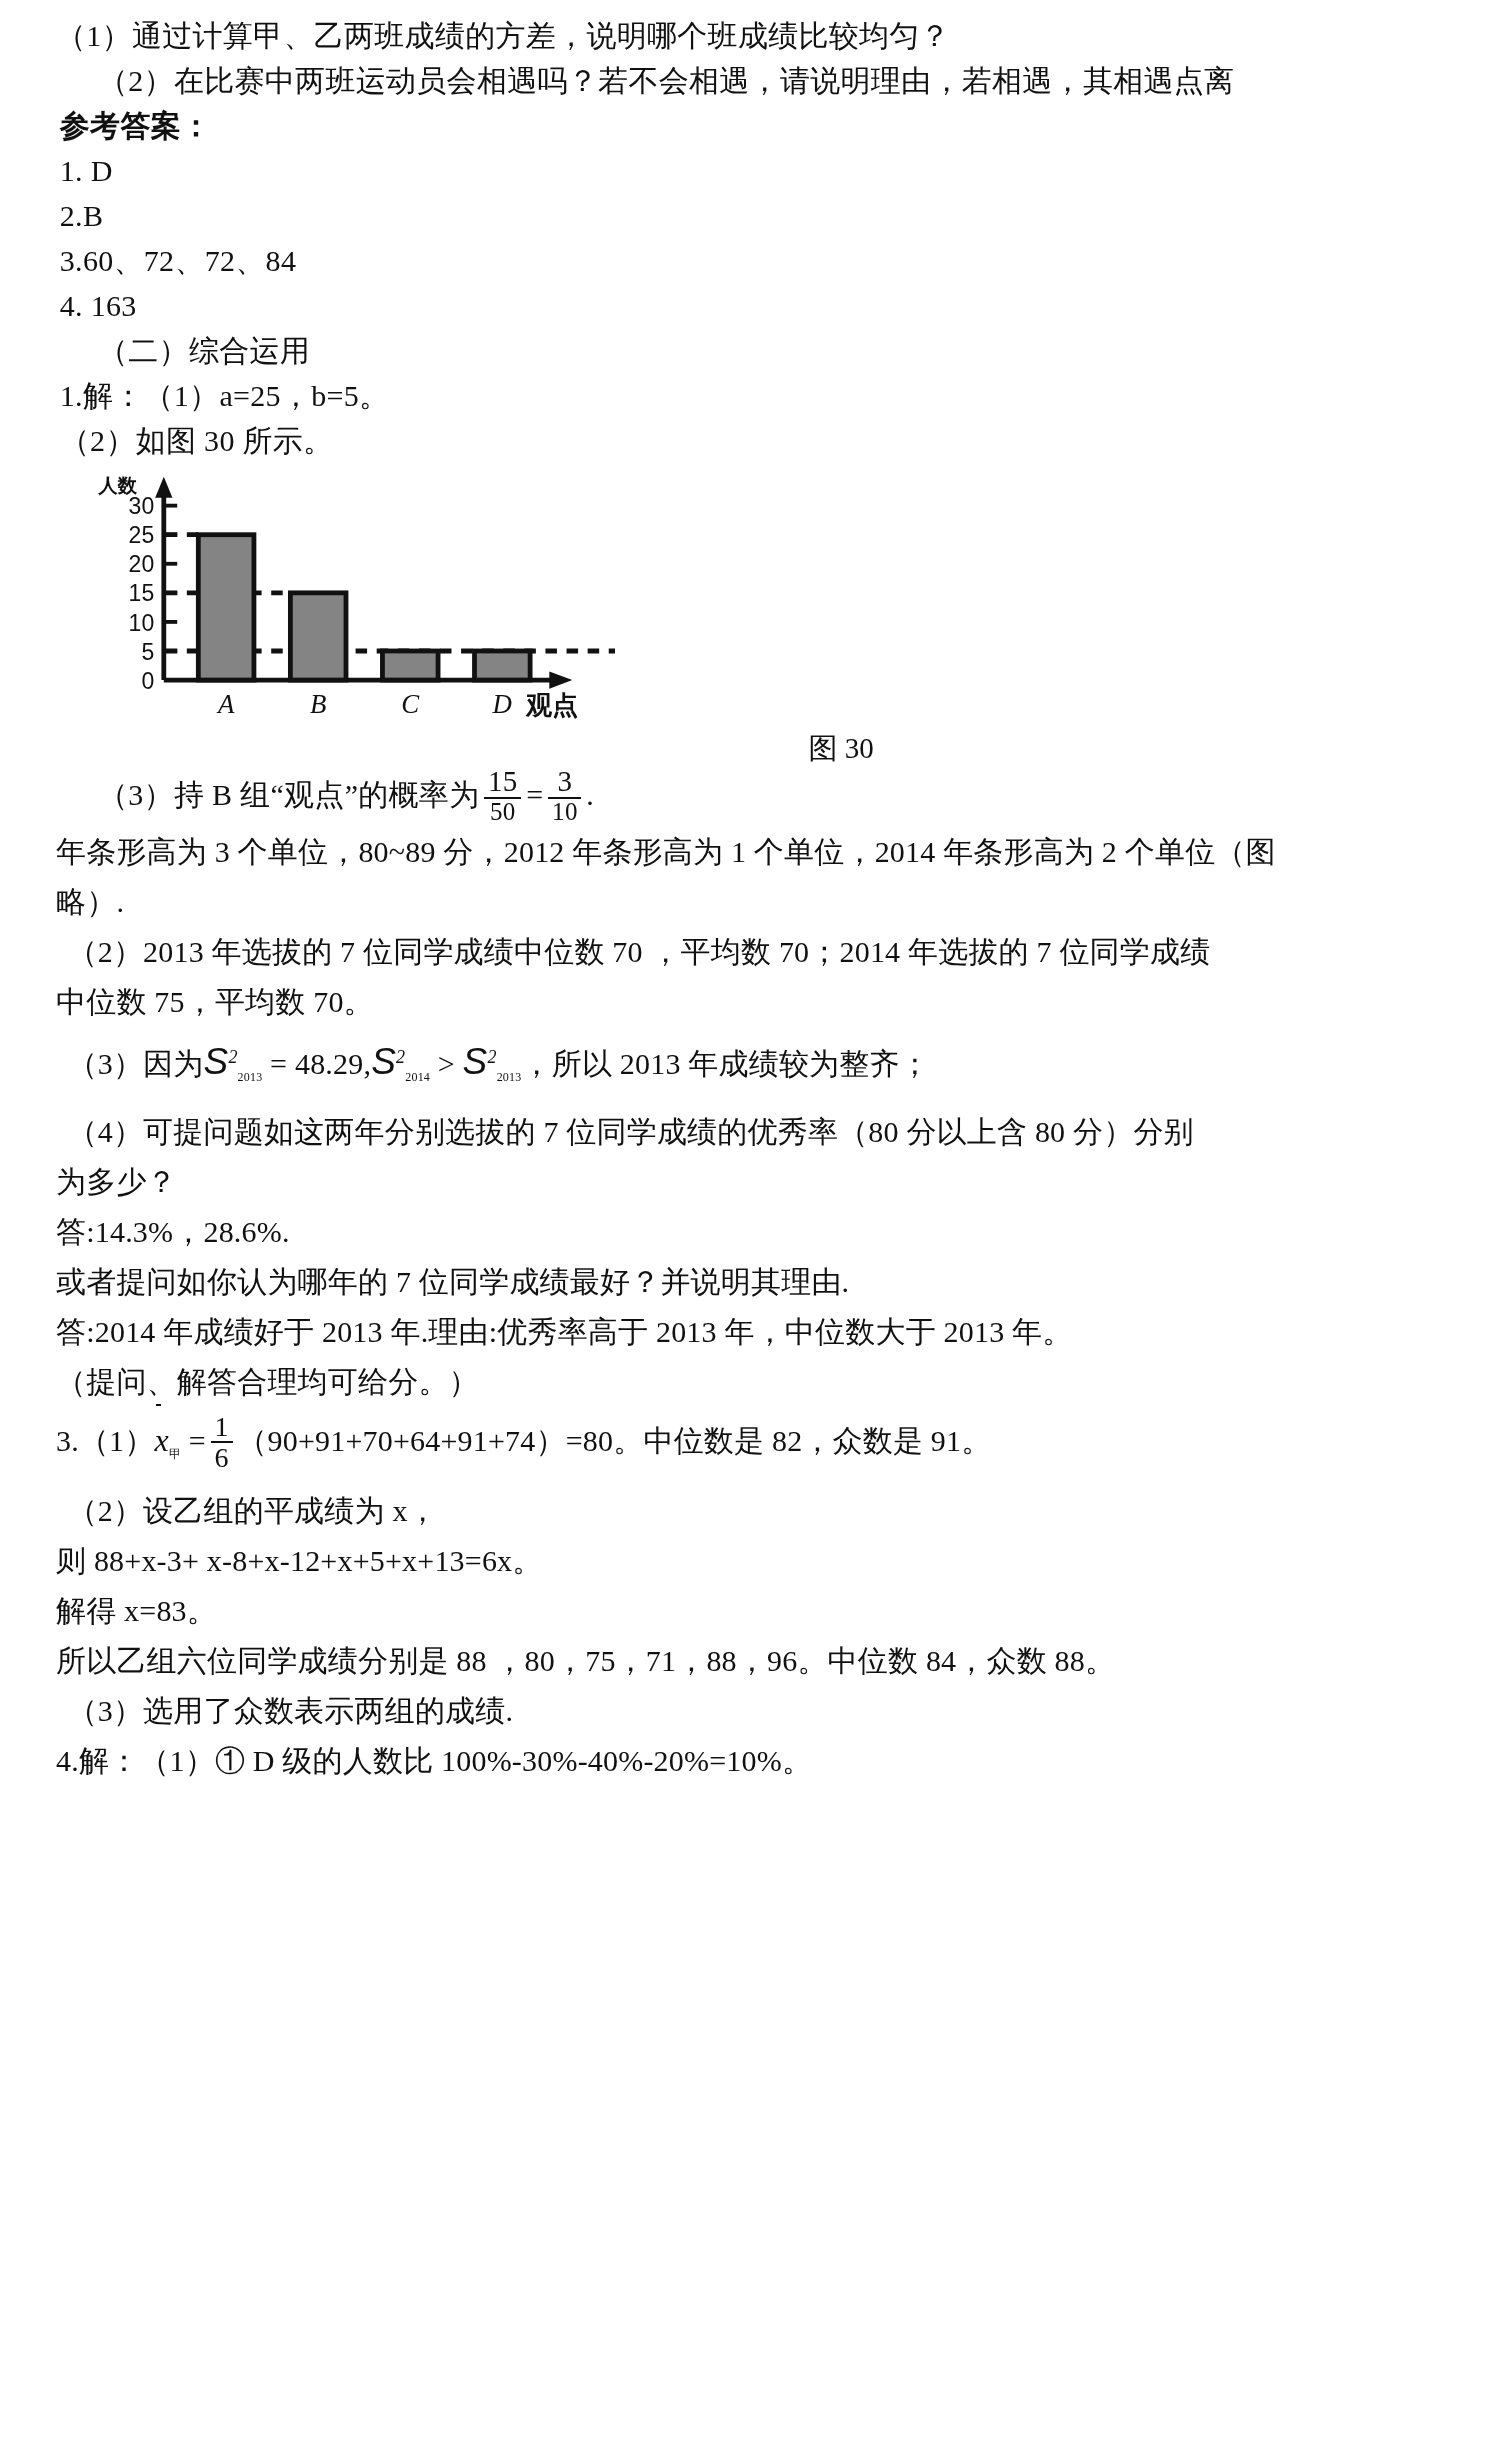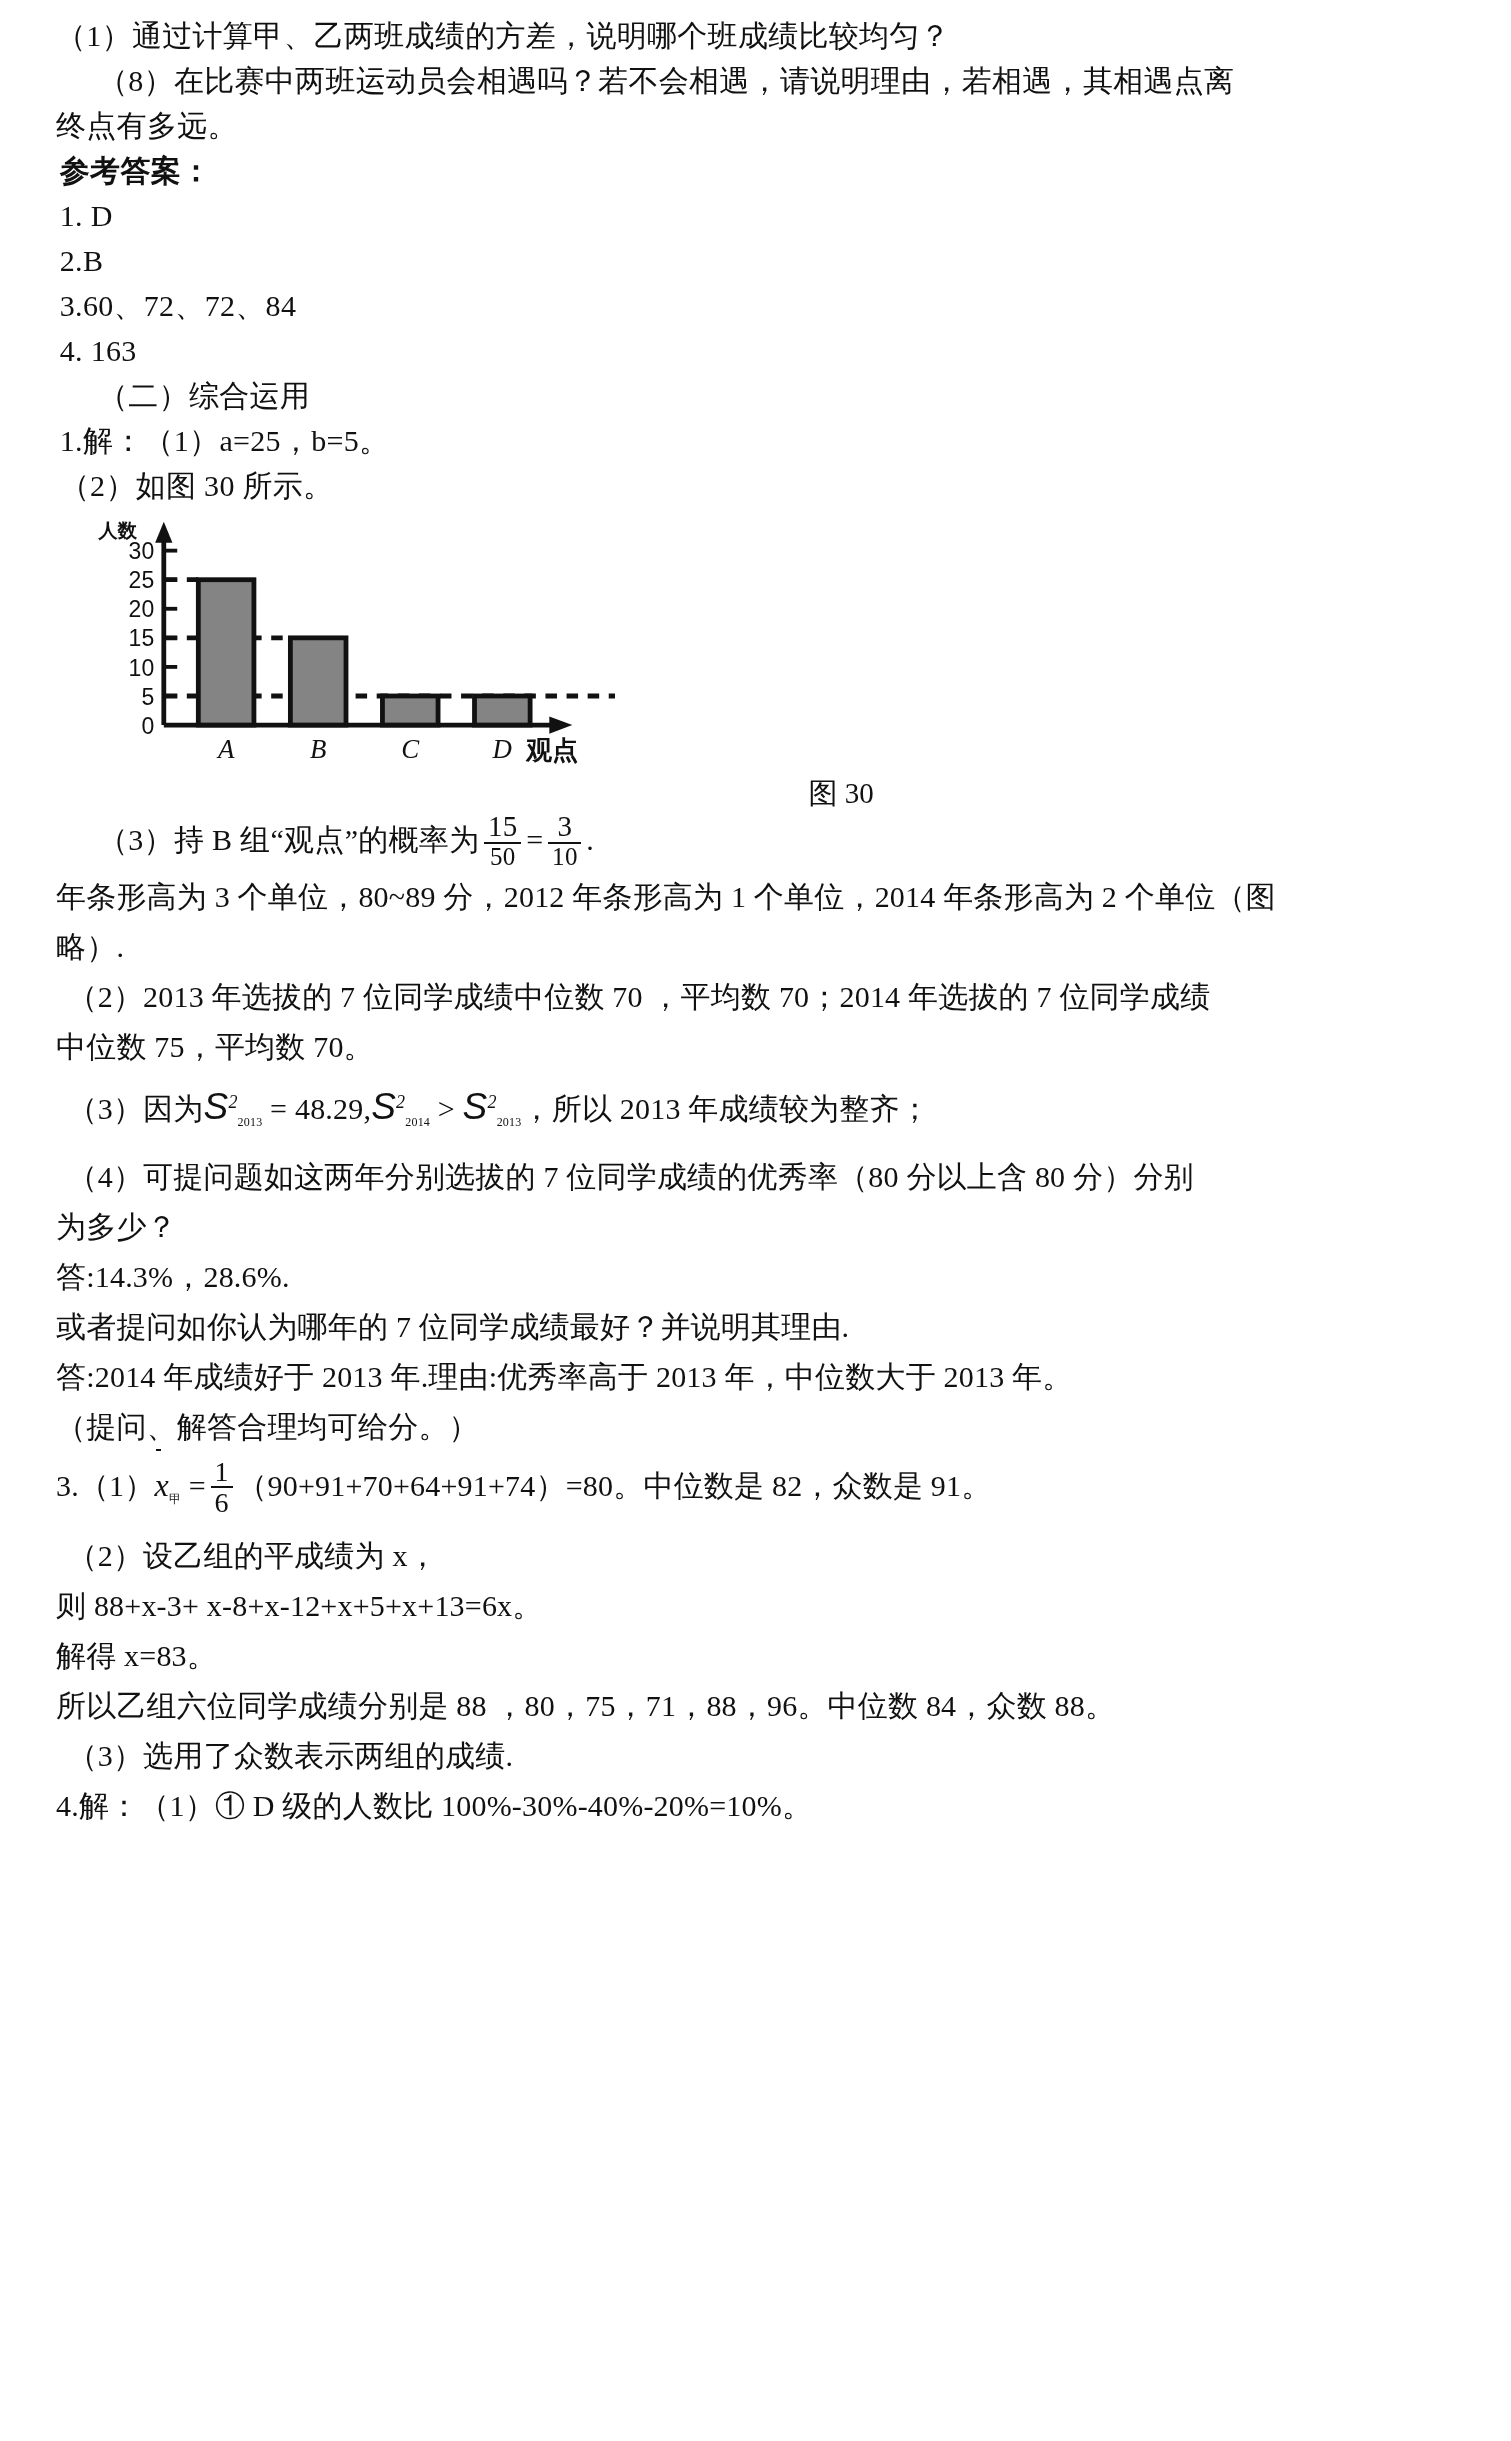--- a/index.html
+++ b/index.html
@@ -114,22 +114,21 @@
   }
 </style>
 </head>
 <body>
 
 <div id="page">
 
   <div class="doc">
 
     <div class="line">（1）通过计算甲、乙两班成绩的方差，说明哪个班成绩比较均匀？</div>
-    <div class="line indent2">（8）在比赛中两班运动员会相遇吗？若不会相遇，请说明理由，若相遇，其相遇点离</div>
-    <div class="line">终点有多远。</div>
+    <div class="line indent2">（2）在比赛中两班运动员会相遇吗？若不会相遇，请说明理由，若相遇，其相遇点离</div>
 
     <div class="line bold indent1">参考答案：</div>
 
     <div class="line indent1">1.  D</div>
     <div class="line indent1">2.B</div>
     <div class="line indent1">3.60、72、72、84</div>
     <div class="line indent1">4.  163</div>
 
     <div class="line indent2">（二）综合运用</div>
     <div class="line indent1">1.解：（1）a=25，b=5。</div>

